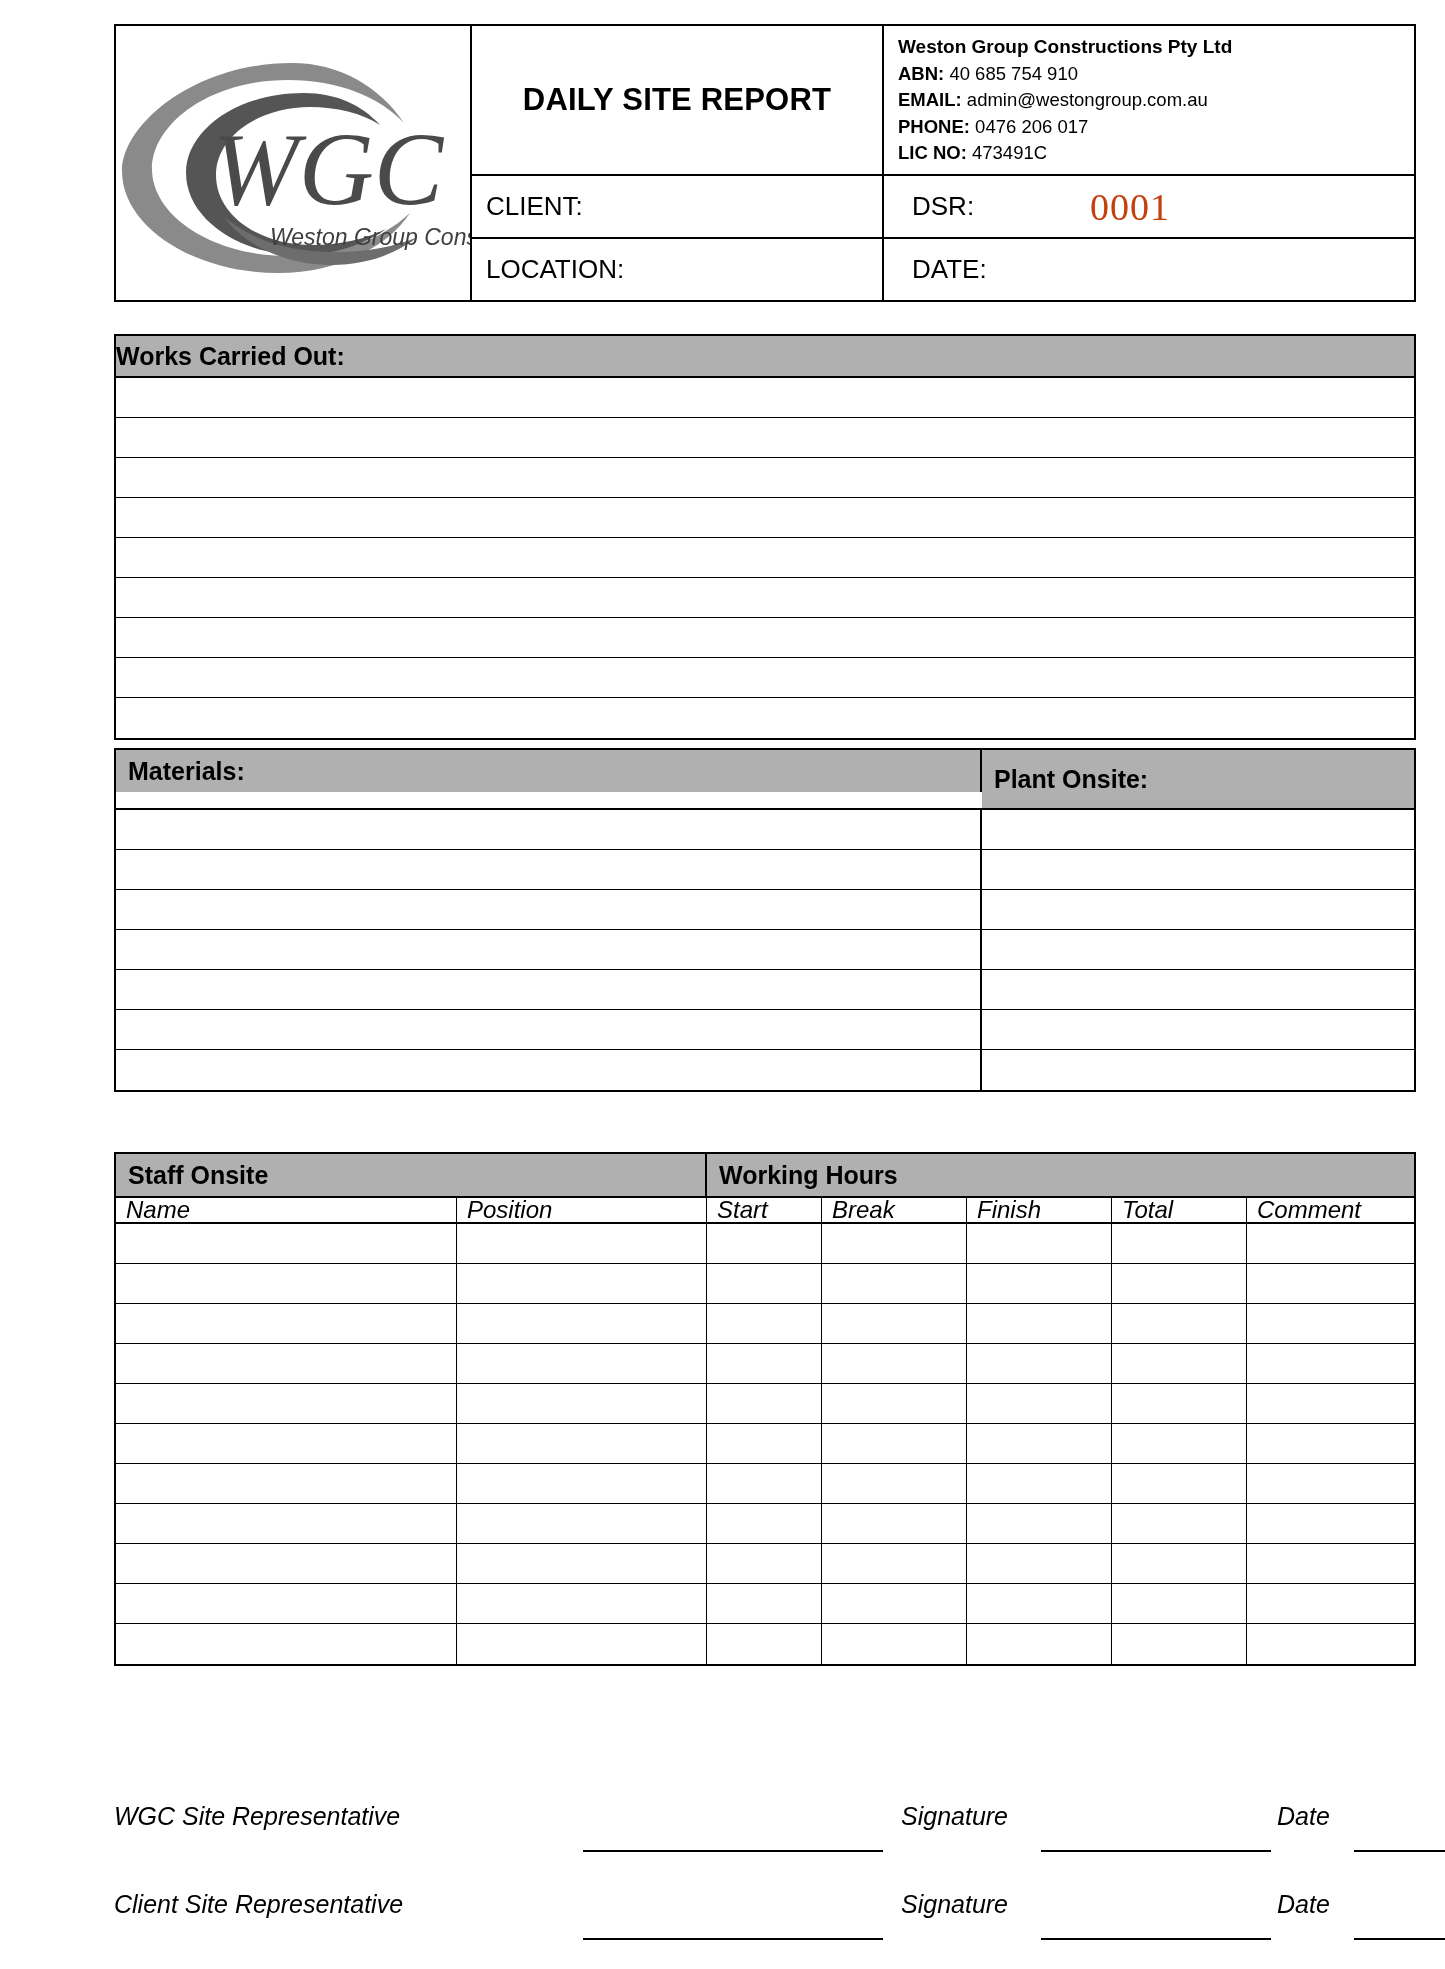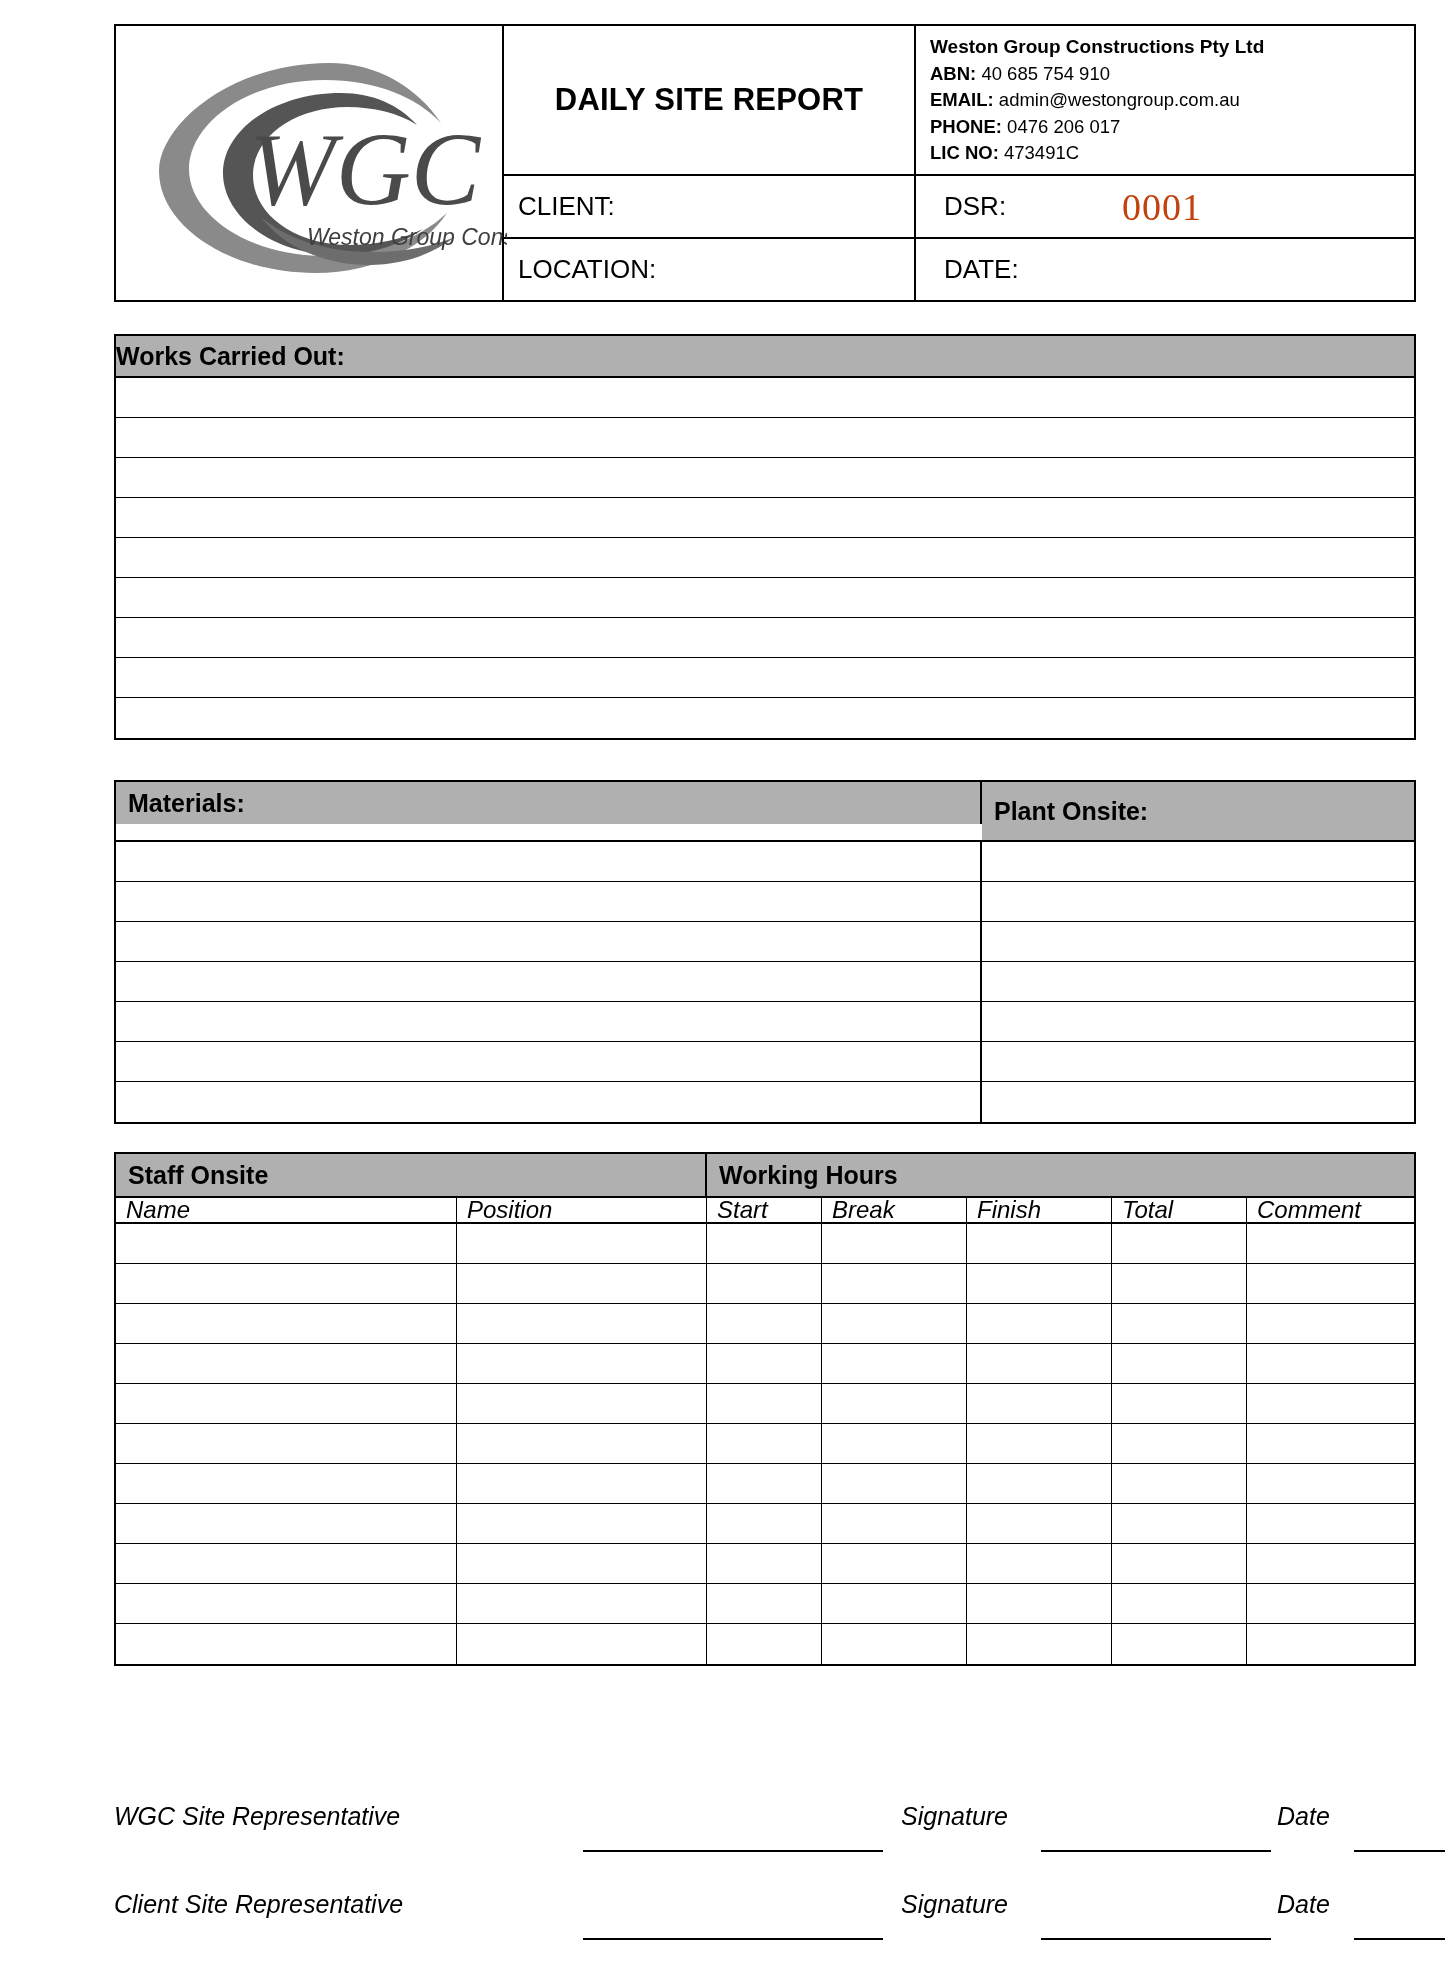--- a/index.html
+++ b/index.html
@@ -27,27 +27,27 @@
   .header-block {
     position: absolute;
     left: 114px;
     top: 24px;
     width: 1302px;
     border: 2px solid #000;
     box-sizing: border-box;
     display: flex;
   }
   .logo-cell {
-    width: 388px;
+    width: 356px;
     box-sizing: border-box;
     border-right: 2px solid #000;
     position: relative;
     display: flex;
     align-items: center;
-    justify-content: center;
+    justify-content: flex-end;
   }
   .header-right {
     flex: 1;
     display: flex;
     flex-direction: column;
   }
   .hr-row {
     display: flex;
   }
   .hr-row.top {
@@ -147,21 +147,21 @@
   
   #works-block {
     left: 114px;
     top: 334px;
     width: 1302px;
   }
 
   
   #materials-block {
     left: 114px;
-    top: 780px;
+    top: 748px;
     width: 1302px;
   }
   .split-hdr { display: flex; }
   .split-hdr .h-left {
     width: 866px;
     box-sizing: border-box;
     border-right: 2px solid #000;
     background: #b0b0b0;
     display: flex; align-items: center;
     height: 42px;

